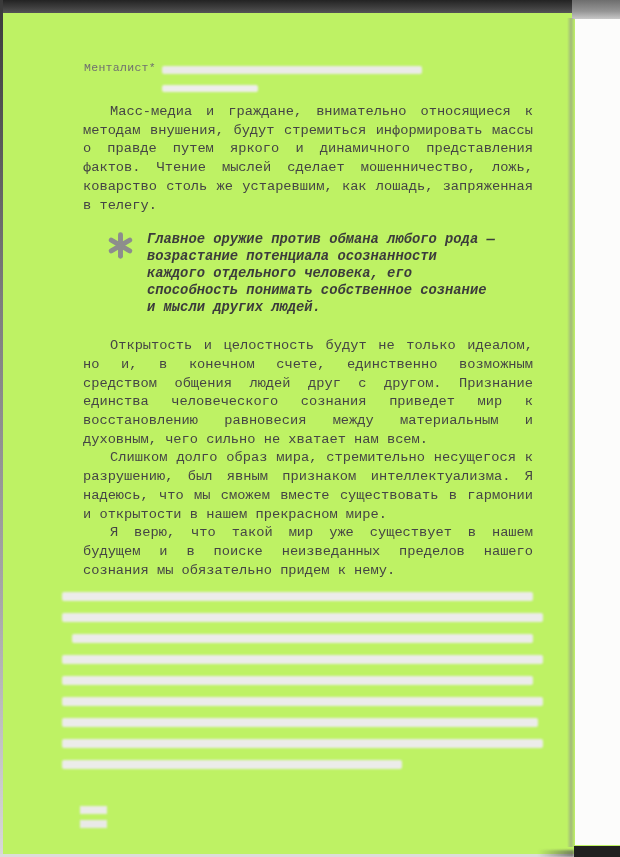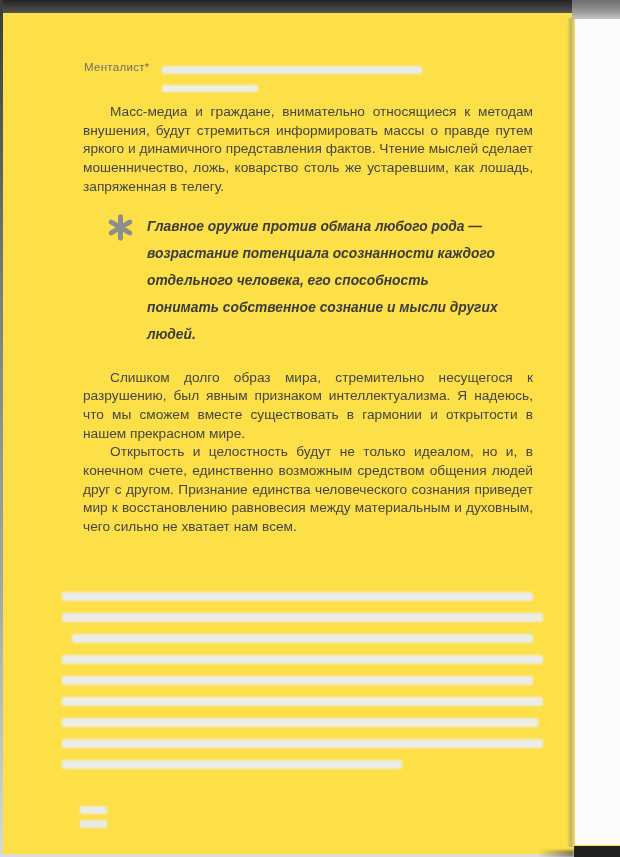--- a/index.html
+++ b/index.html
@@ -1,22 +1,22 @@
 <!DOCTYPE html>
 <html><head>
 <meta charset="utf-8">
 <style>
   html, body { margin: 0; padding: 0; background: #ffffff; }
   .scan {
     position: relative;
     width: 620px;
     height: 857px;
-    background: #fde047;
+    background: #bef264;
     overflow: hidden;
-    font-family: Liberation Sans, sans-serif;
+    font-family: Liberation Mono, monospace;
   }
 
   
   .edge-top {
     position: absolute; top: 0; left: 0; width: 572px; height: 13px;
     background: linear-gradient(180deg, #232323 0%, #3d3d3d 55%, #555555 100%);
   }
   .edge-top-right {
     position: absolute; top: 0; left: 572px; right: 0; height: 19px;
     background: linear-gradient(180deg, #6e6e6e 0%, #969696 60%, #c8c8c8 100%);
@@ -75,21 +75,21 @@
     position: relative;
     margin: 16px 0 21px 64px;
     width: 352px;
   }
   .star-icon {
     position: absolute; left: -40px; top: 1px; width: 27px; height: 27px;
   }
   .star-icon svg { display: block; width: 27px; height: 27px; }
   .quote-text {
     margin: 0;
-    font-size: 13.8px; line-height: 27px;
+    font-size: 13.8px; line-height: 17px;
     font-weight: bold; font-style: italic;
     color: #3c3c3c; text-align: left; text-indent: 0;
   }
 
   
   .ghost-block { position: absolute; top: 592px; left: 62px; width: 486px; }
   .ghost-line {
     height: 9px; margin-bottom: 12px;
     background: #ececea; border-radius: 2px; filter: blur(1.1px);
   }
@@ -138,22 +138,23 @@
           <g stroke="#8d8d8d" stroke-width="4.4" stroke-linecap="round">
             <line x1="12" y1="2.5" x2="12" y2="21.5"></line>
             <line x1="3.8" y1="7.2" x2="20.2" y2="16.8"></line>
             <line x1="20.2" y1="7.2" x2="3.8" y2="16.8"></line>
           </g>
         </svg>
       </span>
       <p class="quote-text">Главное оружие против обмана любого рода — возрастание потенциала осознанности каждого отдельного человека, его способность понимать собственное сознание и мысли других людей.</p>
     </div>
 
+    <p class="para">Открытость и целостность будут не только идеалом, но и, в конечном счете, единственно возможным средством общения людей друг с другом. Признание единства человеческого сознания приведет мир к восстановлению равновесия между материальным и духовным, чего сильно не хватает нам всем.</p>
     <p class="para">Слишком долго образ мира, стремительно несущегося к разрушению, был явным признаком интеллектуализма. Я надеюсь, что мы сможем вместе существовать в гармонии и открытости в нашем прекрасном мире.</p>
-    <p class="para">Открытость и целостность будут не только идеалом, но и, в конечном счете, единственно возможным средством общения людей друг с другом. Признание единства человеческого сознания приведет мир к восстановлению равновесия между материальным и духовным, чего сильно не хватает нам всем.</p>
+    <p class="para">Я верю, что такой мир уже существует в нашем будущем и в поиске неизведанных пределов нашего сознания мы обязательно придем к нему.</p>
   </div>
 
   <div class="ghost-block">
     <div class="ghost-line"></div>
     <div class="ghost-line"></div>
     <div class="ghost-line"></div>
     <div class="ghost-line"></div>
     <div class="ghost-line"></div>
     <div class="ghost-line"></div>
     <div class="ghost-line"></div>

